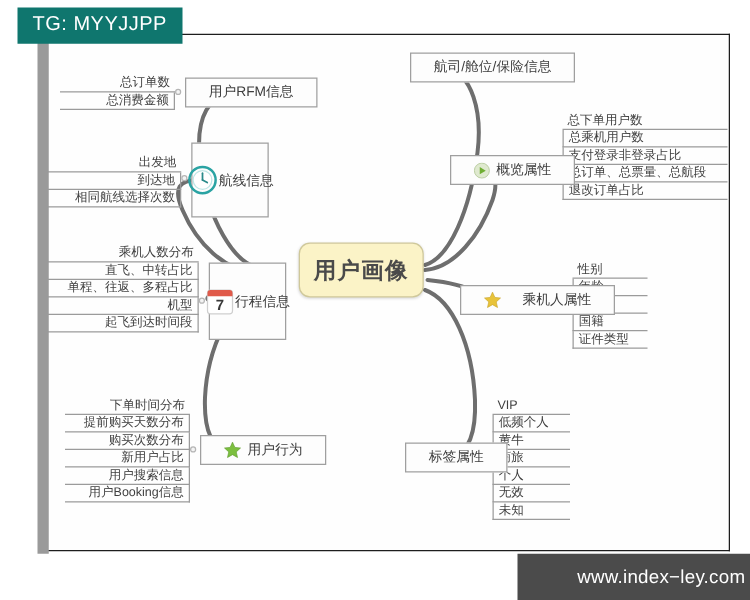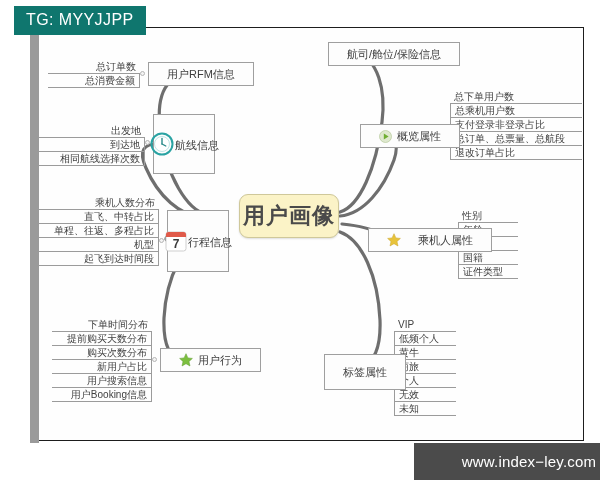--- a/index.html
+++ b/index.html
@@ -42,21 +42,21 @@
 
   
   .center-node {
     position: absolute;
     left: 201px; top: 166px;
     width: 100px; height: 44px;
     background: #fbf3c7;
     border: 1px solid #cfc89a;
     border-radius: 9px;
     display: flex; align-items: center; justify-content: center;
-    font-size: 22px; color: #4a4a4a; font-weight: bold;
+    font-size: 18px; color: #4a4a4a; font-weight: bold;
     letter-spacing: 1px;
     z-index: 20;
     box-shadow: 0 1px 2px rgba(0,0,0,.13);
   }
 
   
   .node {
     position: absolute;
     background: #fdfdfd;
     border: 1px solid #9f9f9f;
@@ -251,21 +251,21 @@
     </div>
     <div class="cdot" style="left:412px; top:209px;"></div>
     <div class="leaf-stack right" style="left:420px; top:181px; width:60px;">
       <div class="leaf">性别</div>
       <div class="leaf">年龄</div>
       <div class="leaf">星座</div>
       <div class="leaf">国籍</div>
       <div class="leaf">证件类型</div>
     </div>
 
-    <div class="node" style="left:286px; top:326px; height:36px;">
+    <div class="node" style="left:286px; top:326px; height:24px;">
       <span class="nlabel">标签属性</span>
     </div>
     <div class="cdot" style="left:348px; top:335px;"></div>
     <div class="leaf-stack right" style="left:356px; top:290px; width:62px;">
       <div class="leaf">VIP</div>
       <div class="leaf">低频个人</div>
       <div class="leaf">黄牛</div>
       <div class="leaf">商旅</div>
       <div class="leaf">个人</div>
       <div class="leaf">无效</div>

